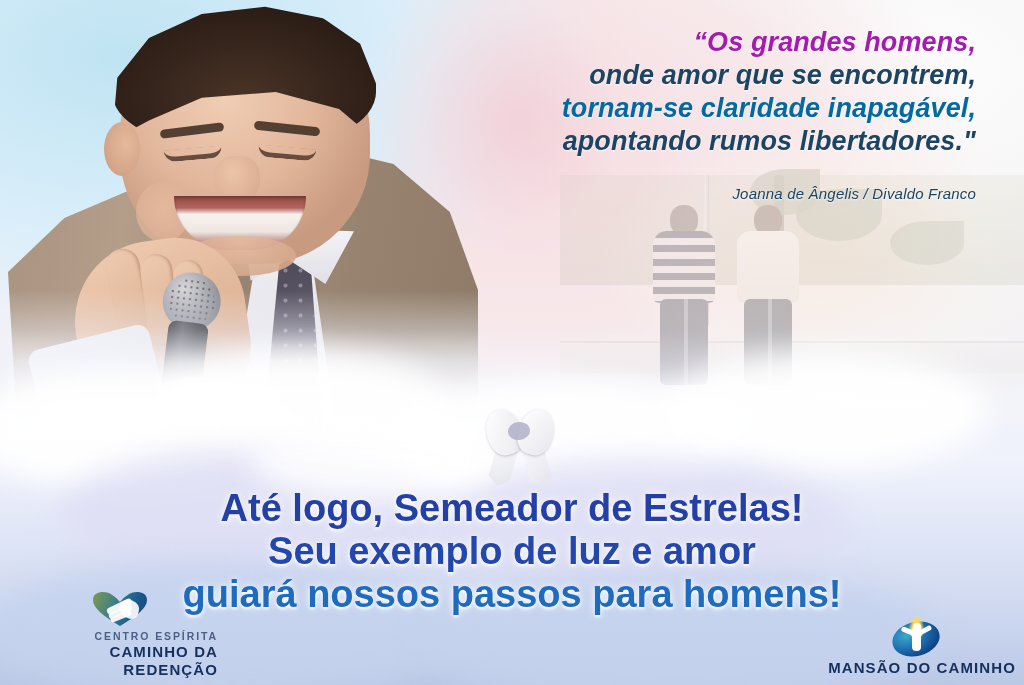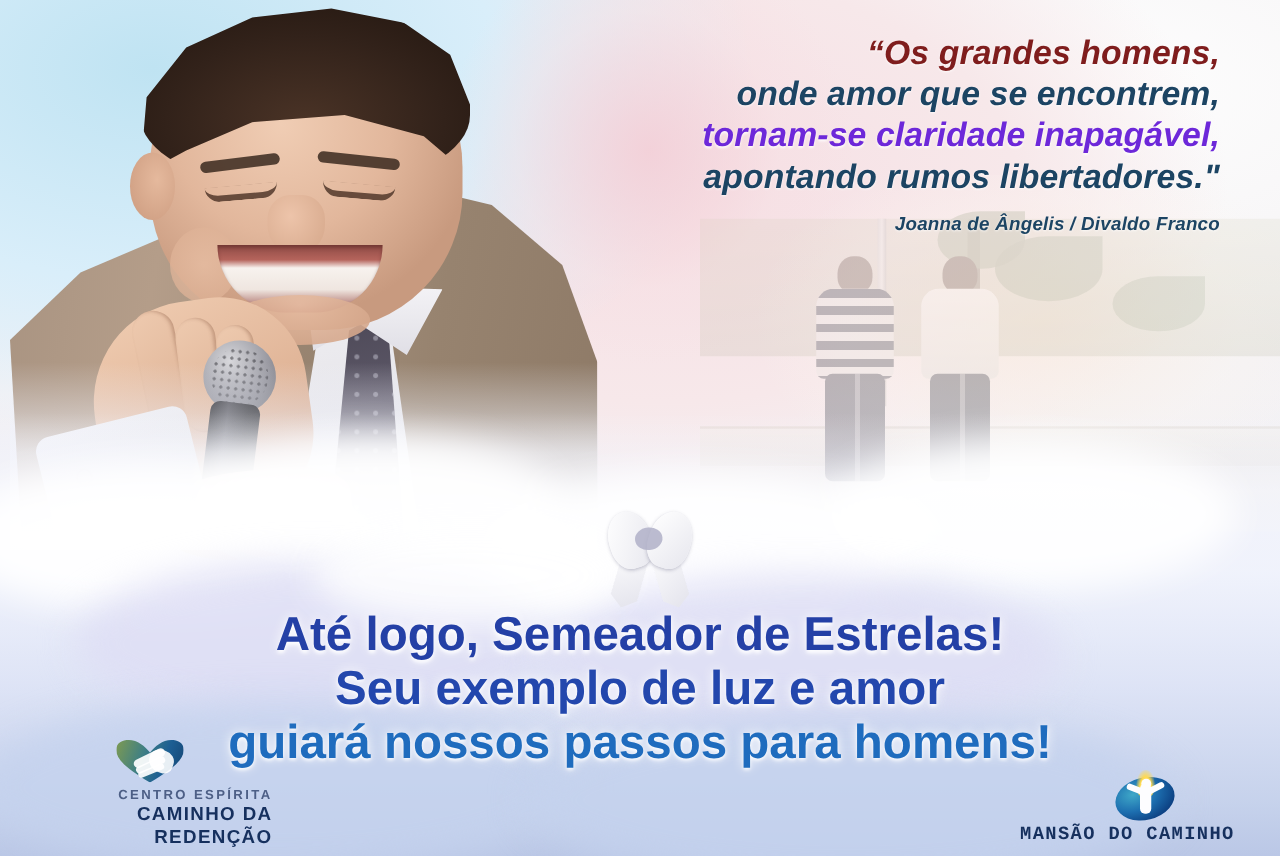--- a/index.html
+++ b/index.html
@@ -112,21 +112,21 @@
   .cl.v{background:rgba(222,222,244,.85);}
   .cl.b{background:rgba(196,210,238,.8);}
   .cloud-band{position:absolute;left:0;top:0;width:100%;height:355px;
     background:linear-gradient(180deg,rgba(255,255,255,0) 0%,rgba(250,250,255,.55) 18%,rgba(244,246,254,.8) 36%,rgba(226,231,248,.75) 62%,rgba(198,210,236,.85) 88%,rgba(186,199,230,.95) 100%);}
 
   
   .quote{position:absolute;right:48px;top:26px;width:560px;text-align:right;}
   .qline{display:block;color:#1c4463;font-style:italic;font-weight:700;
     font-size:27px;line-height:33px;letter-spacing:.1px;
     text-shadow:0 1px 2px rgba(255,255,255,.85);white-space:nowrap;}
-  .qattr{display:block;margin-top:13px;color:#1c4463;font-style:italic;font-weight:700;
+  .qattr{display:block;margin-top:27px;color:#1c4463;font-style:italic;font-weight:400;
     font-size:15px;letter-spacing:.2px;text-shadow:0 1px 2px rgba(255,255,255,.8);}
 
   
   .ribbon{position:absolute;left:487px;top:409px;width:66px;height:78px;}
   .rb-loopL,.rb-loopR{position:absolute;top:0;width:34px;height:46px;
     background:linear-gradient(120deg,#ffffff,#e7e7ee);border-radius:50% 50% 42% 42%;
     box-shadow:0 1px 3px rgba(90,90,120,.35);}
   .rb-loopL{left:0;transform:rotate(-17deg);}
   .rb-loopR{right:0;transform:rotate(17deg);}
   .rb-hole{position:absolute;left:21px;top:13px;width:22px;height:18px;border-radius:50%;
@@ -142,21 +142,21 @@
   .hl{display:block;font-weight:700;white-space:nowrap;}
   .hl1{font-size:38px;line-height:43px;color:#2440a6;
        text-shadow:0 0 9px rgba(255,255,255,.95),0 2px 3px rgba(255,255,255,.9);}
   .hl2{font-size:38px;line-height:43px;color:#2347ad;
        text-shadow:0 0 9px rgba(255,255,255,.95),0 2px 3px rgba(255,255,255,.9);}
   .hl3{font-size:38px;line-height:43px;color:#1f6cbe;
        text-shadow:0 0 9px rgba(255,255,255,.95),0 2px 3px rgba(255,255,255,.9);}
 
   
   .logo-left{position:absolute;left:22px;bottom:6px;width:196px;text-align:right;}
-  .logo-right{position:absolute;right:8px;bottom:8px;width:200px;text-align:left;font-family:Liberation Mono, monospace;}
+  .logo-right{position:absolute;right:8px;bottom:8px;width:200px;text-align:right;}
   .mark-hands{position:relative;width:54px;height:34px;margin:0 auto 4px;}
   .mh-heart{position:absolute;inset:0;
     background:linear-gradient(110deg,#7d9a52 0%,#3f7f84 38%,#1c5e93 68%,#14416e 100%);
     clip-path:path("M27 34 C10 24 0 16 0 8 C0 2 5 0 10 0 C17 0 23 5 27 10 C31 5 37 0 44 0 C49 0 54 2 54 8 C54 16 44 24 27 34 Z");}
   .mh-hand{position:absolute;background:rgba(255,255,255,.92);border-radius:10px;}
   .mh-h1{left:13px;top:11px;width:27px;height:7px;transform:rotate(-26deg);}
   .mh-h2{left:15px;top:17px;width:25px;height:6px;transform:rotate(-24deg);}
   .mh-h3{left:17px;top:22px;width:22px;height:5px;transform:rotate(-22deg);}
   .mh-palm{position:absolute;left:26px;top:8px;width:20px;height:18px;border-radius:50% 50% 40% 60%;background:rgba(255,255,255,.9);transform:rotate(18deg);}
   .ll1{font-size:10.5px;font-weight:700;letter-spacing:1.9px;color:#4d5f86;line-height:13px;}
@@ -250,23 +250,23 @@
     <div class="cl w" style="left:380px;top:48px;width:360px;height:120px;"></div>
     <div class="cl w" style="left:660px;top:22px;width:330px;height:118px;"></div>
     <div class="cl v" style="left:60px;top:120px;width:380px;height:130px;"></div>
     <div class="cl v" style="left:430px;top:130px;width:420px;height:130px;"></div>
     <div class="cl b" style="left:-20px;top:230px;width:480px;height:140px;"></div>
     <div class="cl b" style="left:420px;top:240px;width:520px;height:140px;"></div>
     <div class="cl w" style="left:250px;top:90px;width:250px;height:80px;opacity:.9;"></div>
   </div>
 
   <div class="quote">
-    <span class="qline" style="color: #7f1d1d;">“Os grandes homens,</span>
+    <span class="qline" style="color: #a21caf;">“Os grandes homens,</span>
     <span class="qline" style="color: rgb(28, 68, 99);">onde amor que se encontrem,</span>
-    <span class="qline" style="color: #6d28d9;">tornam-se claridade inapagável,</span>
+    <span class="qline" style="color: #0369a1;">tornam-se claridade inapagável,</span>
     <span class="qline" style="color: rgb(28, 68, 99);">apontando rumos libertadores."</span>
     <span class="qattr" style="color: rgb(28, 68, 99);">Joanna de Ângelis / Divaldo Franco</span>
   </div>
 
   <div class="ribbon">
     <div class="rb-tailL"></div>
     <div class="rb-tailR"></div>
     <div class="rb-loopL"></div>
     <div class="rb-loopR"></div>
     <div class="rb-hole"></div>

